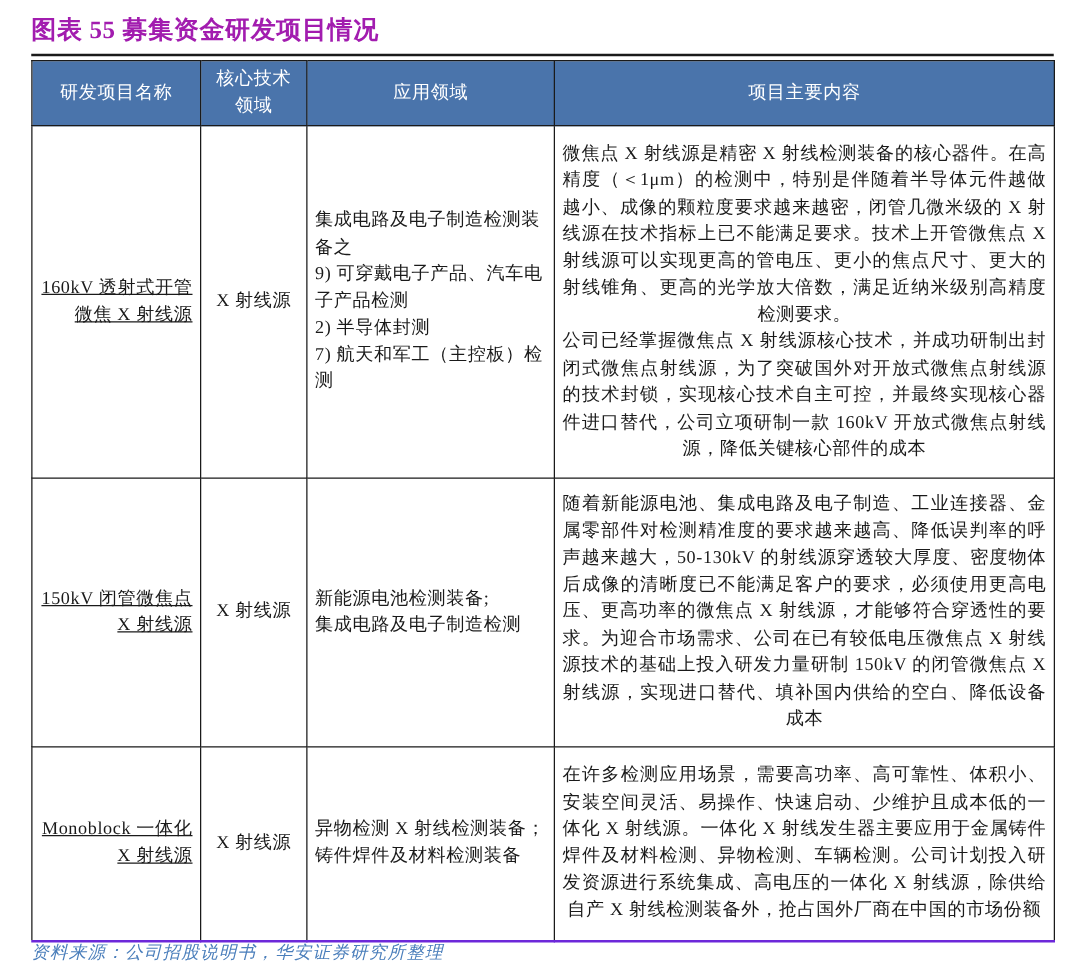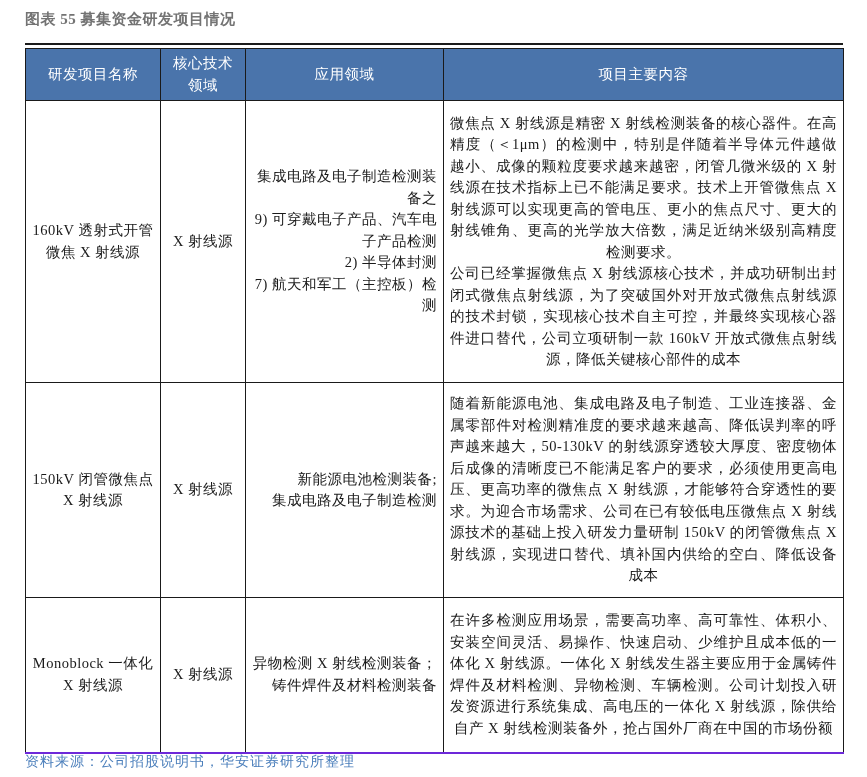--- a/index.html
+++ b/index.html
@@ -14,23 +14,23 @@
   }
   .page {
     position: relative;
     width: 867px;
     height: 777px;
   }
   .figure-title {
     position: absolute;
     left: 25px;
     top: 10px;
-    font-size: 15px;
+    font-size: 20px;
     font-weight: bold;
-    color: #737373;
+    color: #a21caf;
     letter-spacing: 0.5px;
   }
   .top-rule {
     position: absolute;
     left: 25px;
     top: 43px;
     width: 818px;
     height: 2px;
     background: #1a1a1a;
   }
@@ -59,52 +59,54 @@
     height: 47px;
     white-space: pre-line;
   }
   table.rd-table {
     border-bottom: 2px solid #6d28d9;
   }
   tr.row-1 { height: 282px; }
   tr.row-2 { height: 215px; }
   tr.row-3 { height: 155px; }
   td.cell-name {
-    text-align: center;
+    text-align: right;
     vertical-align: middle;
     padding: 2px 12px;
+    text-decoration: underline;
   }
   td.cell-field {
     text-align: center;
     vertical-align: middle;
     margin-top: 32px;
   }
   td.cell-application {
     text-align: center;
     vertical-align: middle;
     padding: 2px 18px;
   }
   td.cell-application div {
-    text-align: right;
+    text-align: left;
   }
   td.cell-content {
     vertical-align: middle;
     padding: 2px 10px;
     margin-left: 28px;
   }
   td.cell-content p {
     margin: 0;
     text-align: justify;
     text-align-last: center;
   }
   .source-line {
     position: absolute;
     left: 25px;
     top: 753px;
     font-size: 14px;
+    font-style: italic;
     color: #4a7ebb;
     letter-spacing: 1px;
   }
 </style>
 </head>
 <body>
 
 <div class="page">
 
   <div class="figure-title">图表 55 募集资金研发项目情况</div>

